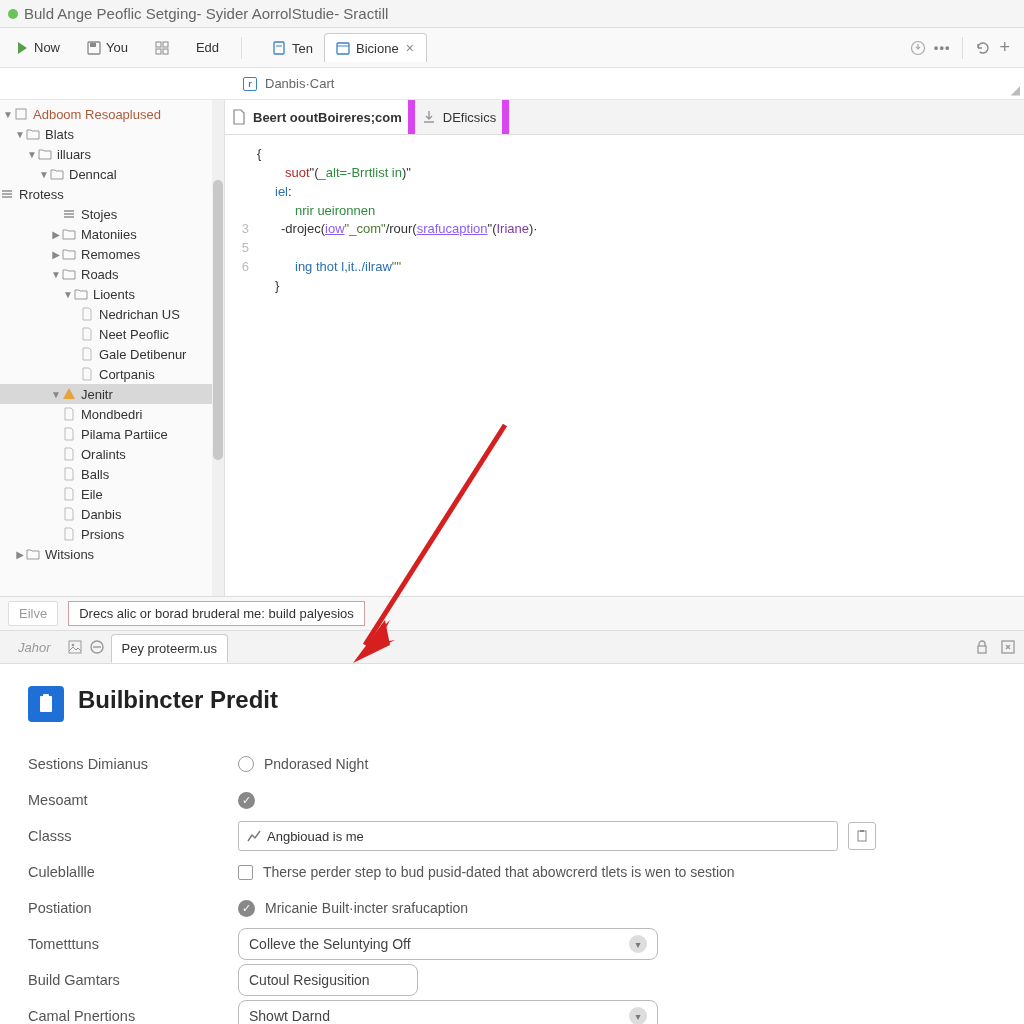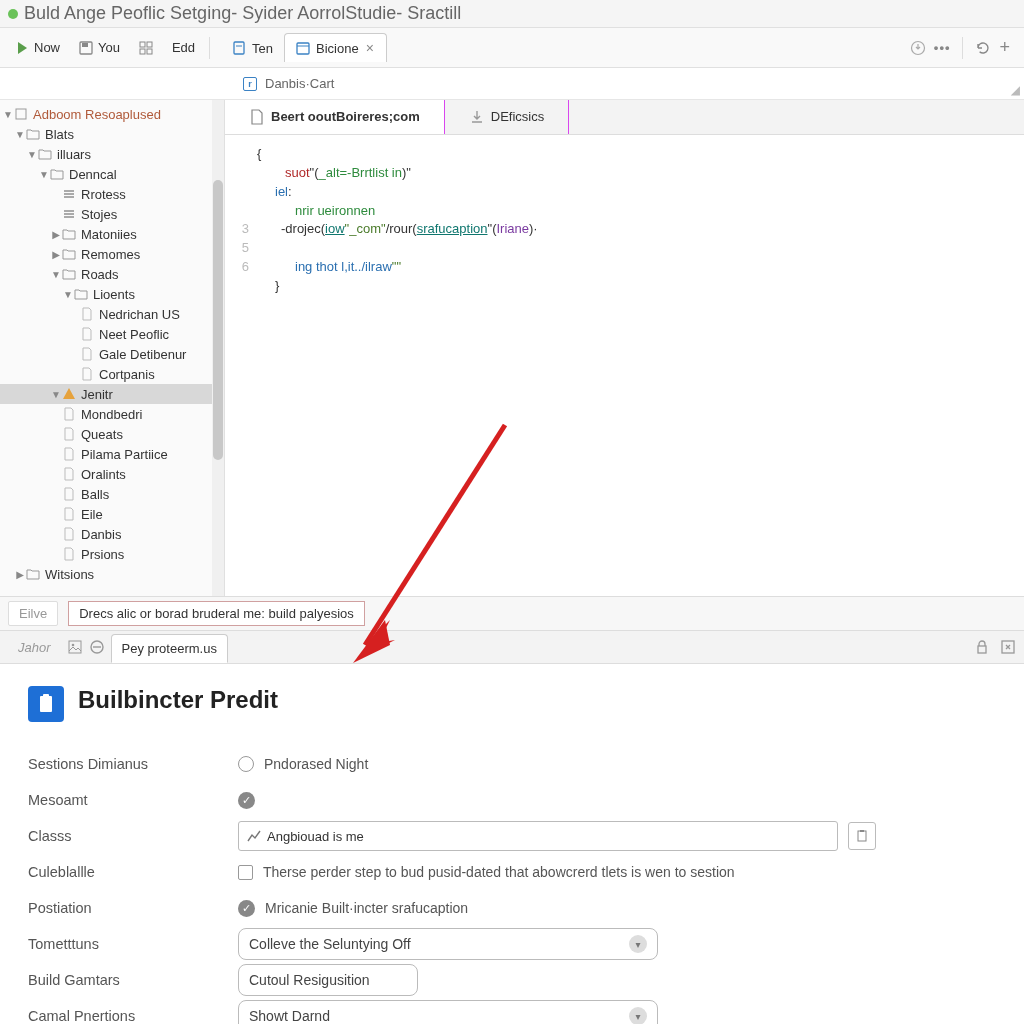--- a/index.html
+++ b/index.html
@@ -1,21 +1,21 @@
 <!DOCTYPE html>
 <html><head>
 <meta charset="utf-8">
 <style>
 *{box-sizing:border-box;margin:0;padding:0;font-family:-apple-system,BlinkMacSystemFont,"Segoe UI",Arial,sans-serif;font-size:13px;color:#333}
 html,body{width:1024px;height:1024px;overflow:hidden;background:#fff}
 .titlebar{height:28px;background:#f5f5f5;border-bottom:1px solid #e0e0e0;display:flex;align-items:center;padding:0 8px;gap:6px}
 .dot{width:10px;height:10px;border-radius:50%;background:#6ac259}
-.titlebar-text{color:#666;font-size:18px}
+.titlebar-text{color:#666;font-size:15px}
 .toolbar{height:40px;background:#f9f9f9;border-bottom:1px solid #e0e0e0;display:flex;align-items:center;padding:0 6px}
-.tb-left{display:flex;align-items:center;gap:2px}
+.tb-left{display:flex;align-items:center;gap:10px}
 .tb-btn{display:flex;align-items:center;gap:4px;padding:5px 8px;border-radius:3px;cursor:pointer}
 .tb-sep{width:1px;height:22px;background:#ddd;margin:0 4px}
 .ico{width:16px;height:16px;display:inline-block;flex-shrink:0}
 .tabstrip{display:flex;align-items:center;margin-left:4px}
 .tab{display:flex;align-items:center;gap:5px;padding:6px 10px;border:1px solid transparent;border-bottom:none;cursor:pointer;color:#555}
 .tab.active{background:#fff;border-color:#ccc;border-radius:4px 4px 0 0}
 .tab-close{color:#888;font-size:14px;padding:0 2px}
 .tb-right{margin-left:auto;display:flex;align-items:center;gap:8px;padding-right:8px;color:#888}
 .crumb{height:32px;border-bottom:1px solid #e6e6e6;display:flex;align-items:center;padding:0 10px;gap:8px;position:relative}
 .crumb-ico{width:14px;height:14px;border:1.5px solid #3b82c4;border-radius:2px;display:flex;align-items:center;justify-content:center;color:#3b82c4;font-size:9px;font-weight:bold}
@@ -26,29 +26,29 @@
 .scrollbar{position:absolute;right:0;top:0;width:12px;height:100%;background:#f0f0f0}
 .thumb{position:absolute;right:1px;top:80px;width:10px;height:280px;background:#c8c8c8;border-radius:5px}
 .tree{padding:4px 0}
 .node{display:flex;align-items:center;height:20px;padding-right:14px;cursor:pointer;white-space:nowrap}
 .node.sel{background:#d8d8d8}
 .tw{width:12px;text-align:center;color:#888;font-size:10px}
 .node .lbl{margin-left:3px}
 .fico{width:14px;height:14px;margin-right:2px;display:inline-block;flex-shrink:0}
 .editor{flex:1;display:flex;flex-direction:column;background:#fff}
 .ed-tabs{display:flex;border-bottom:1px solid #ddd;background:#f3f3f3}
-.ed-tab{display:flex;gap:6px;padding:9px 24px;border-right:1px solid #d946ef;cursor:pointer;color:#666}
+.ed-tab{display:flex;align-items:center;gap:6px;padding:9px 6px;border-right:7px solid #d946ef;cursor:pointer;color:#666}
 .ed-tab.active{background:#fff;font-weight:600;color:#222}
 .code{flex:1;padding:10px 14px;font-family:Consolas,Menlo,monospace;font-size:14px;line-height:1.45;position:relative}
 .code .line{display:flex}
 .gut{width:18px;text-align:right;color:#bbb;padding-right:8px;font-size:13px}
 .kw-red{color:#b02828}
 .kw-green{color:#2e8b3d}
 .kw-blue{color:#2a6fb0}
-.kw-teal{color:#0f766e}
+.kw-teal{color:#8b5cf6}
 .kw-purple{color:#7a3aa0}
 .str{color:#4a7a2a}
 .arrow{position:absolute;pointer-events:none}
 .status{height:34px;border-top:1px solid #ddd;background:#f7f7f7;display:flex;align-items:center;padding:0 8px;gap:10px}
 .status-pill{padding:4px 10px;border:1px solid #d0a0a0;background:#fff;color:#333;font-size:13px}
 .status-lbl{color:#999}
 .panel-tabs{height:34px;border-top:1px solid #ddd;border-bottom:1px solid #ddd;background:#f3f3f3;display:flex;align-items:center;padding:0 8px;gap:6px}
 .ptab{padding:6px 10px;color:#999;cursor:pointer}
 .ptab.active{background:#fff;border:1px solid #ccc;border-bottom-color:#fff;border-radius:4px 4px 0 0;color:#333;position:relative;top:1px}
 .panel-right{margin-left:auto;display:flex;gap:10px;color:#999}
@@ -171,21 +171,21 @@
           </svg>
           <span class="lbl">illuars</span>
         </div>
       <div class="node" style="padding-left:38px">
           <span class="tw">▼</span>
           <svg class="fico" viewBox="0 0 14 14">
             <path d="M1 3h4l1 1h7v8H1z" fill="none" stroke="#999"></path>
           </svg>
           <span class="lbl">Denncal</span>
         </div>
-      <div class="node" style="padding-left:62px">
+      <div class="node" style="">
           <svg class="fico" viewBox="0 0 14 14">
             <rect x="2" y="3" width="10" height="2" fill="#aaa"></rect>
             <rect x="2" y="6" width="10" height="2" fill="#aaa"></rect>
             <rect x="2" y="9" width="10" height="2" fill="#aaa"></rect>
           </svg>
           <span class="lbl">Rrotess</span>
         </div>
       <div class="node" style="padding-left:62px">
           <svg class="fico" viewBox="0 0 14 14">
             <rect x="2" y="3" width="10" height="2" fill="#aaa"></rect>
@@ -251,26 +251,20 @@
           <svg class="fico" viewBox="0 0 14 14">
             <path d="M7 1l6 11H1z" fill="#e6a23c"></path>
           </svg>
           <span class="lbl">Jenitr</span>
         </div>
       <div class="node" style="padding-left:62px">
           <svg class="fico" viewBox="0 0 14 14">
             <path d="M3 1h6l2 2v10H3z" fill="none" stroke="#bbb"></path>
           </svg>
           <span class="lbl">Mondbedri</span>
-        </div>
-      <div class="node" style="padding-left:62px">
-          <svg class="fico" viewBox="0 0 14 14">
-            <path d="M3 1h6l2 2v10H3z" fill="none" stroke="#bbb"></path>
-          </svg>
-          <span class="lbl">Queats</span>
         </div>
       <div class="node" style="padding-left:62px">
           <svg class="fico" viewBox="0 0 14 14">
             <path d="M3 1h6l2 2v10H3z" fill="none" stroke="#bbb"></path>
           </svg>
           <span class="lbl">Pilama Partiice</span>
         </div>
       <div class="node" style="padding-left:62px">
           <svg class="fico" viewBox="0 0 14 14">
             <path d="M3 1h6l2 2v10H3z" fill="none" stroke="#bbb"></path>

